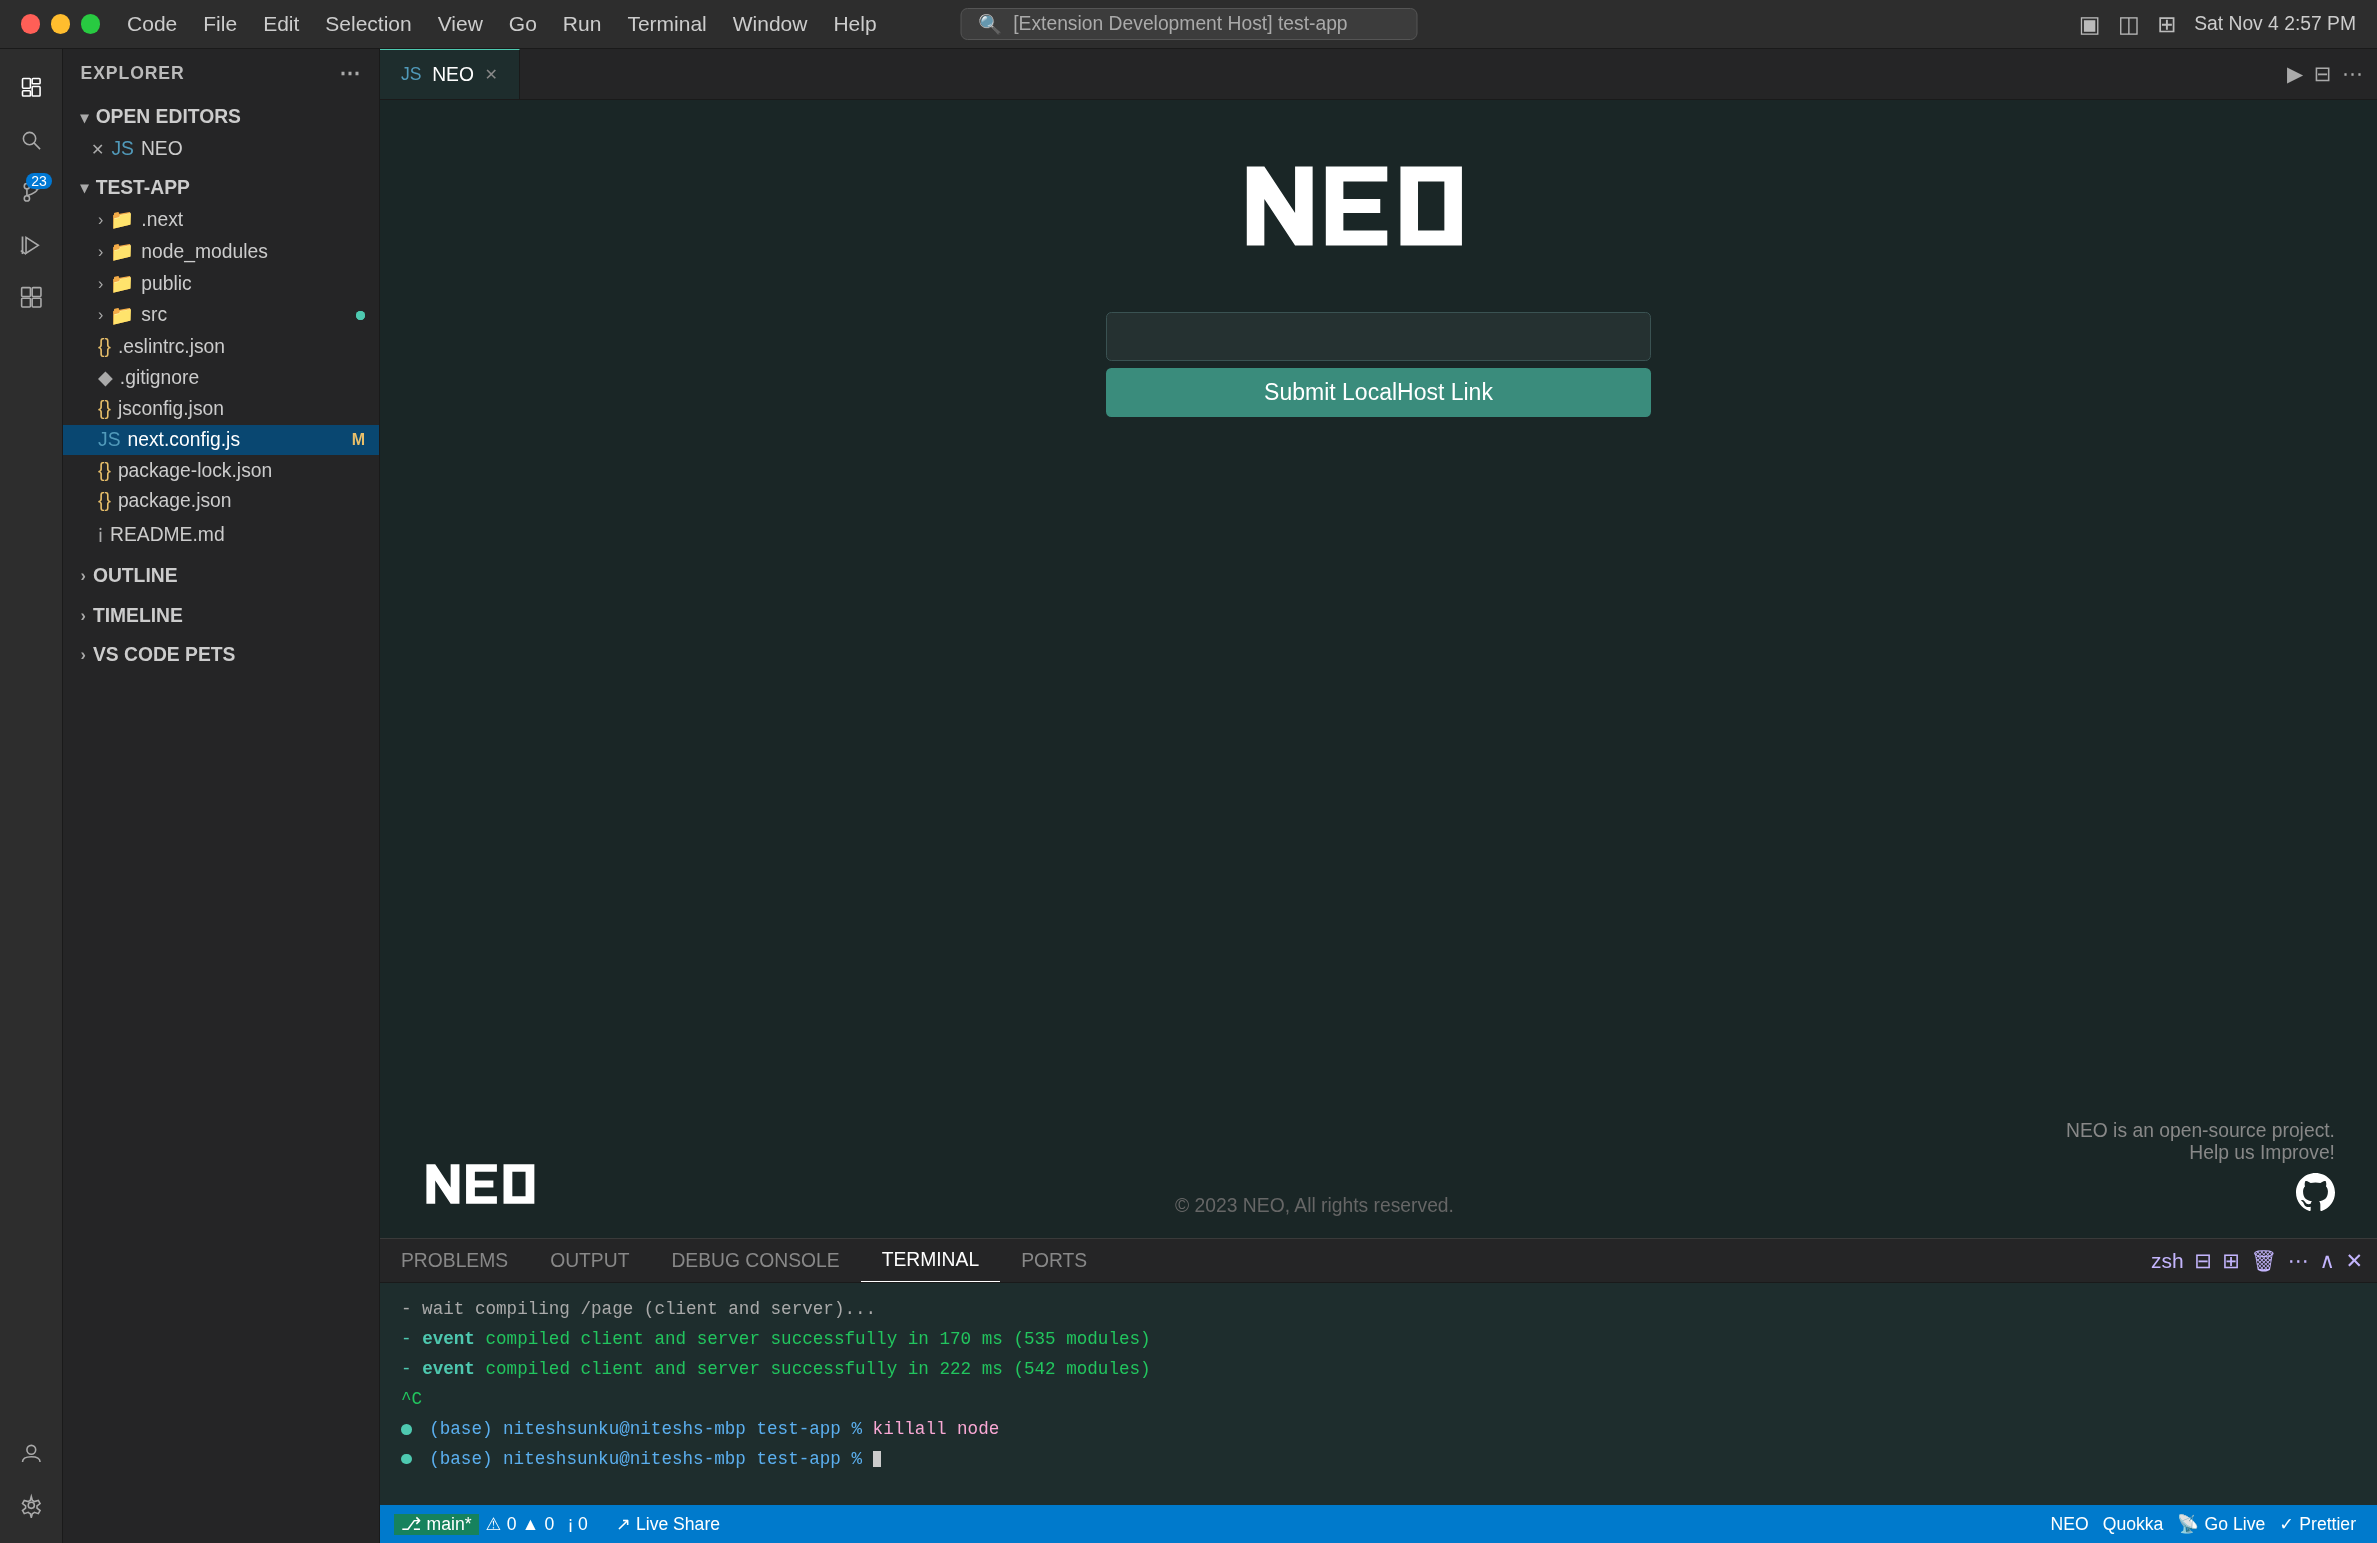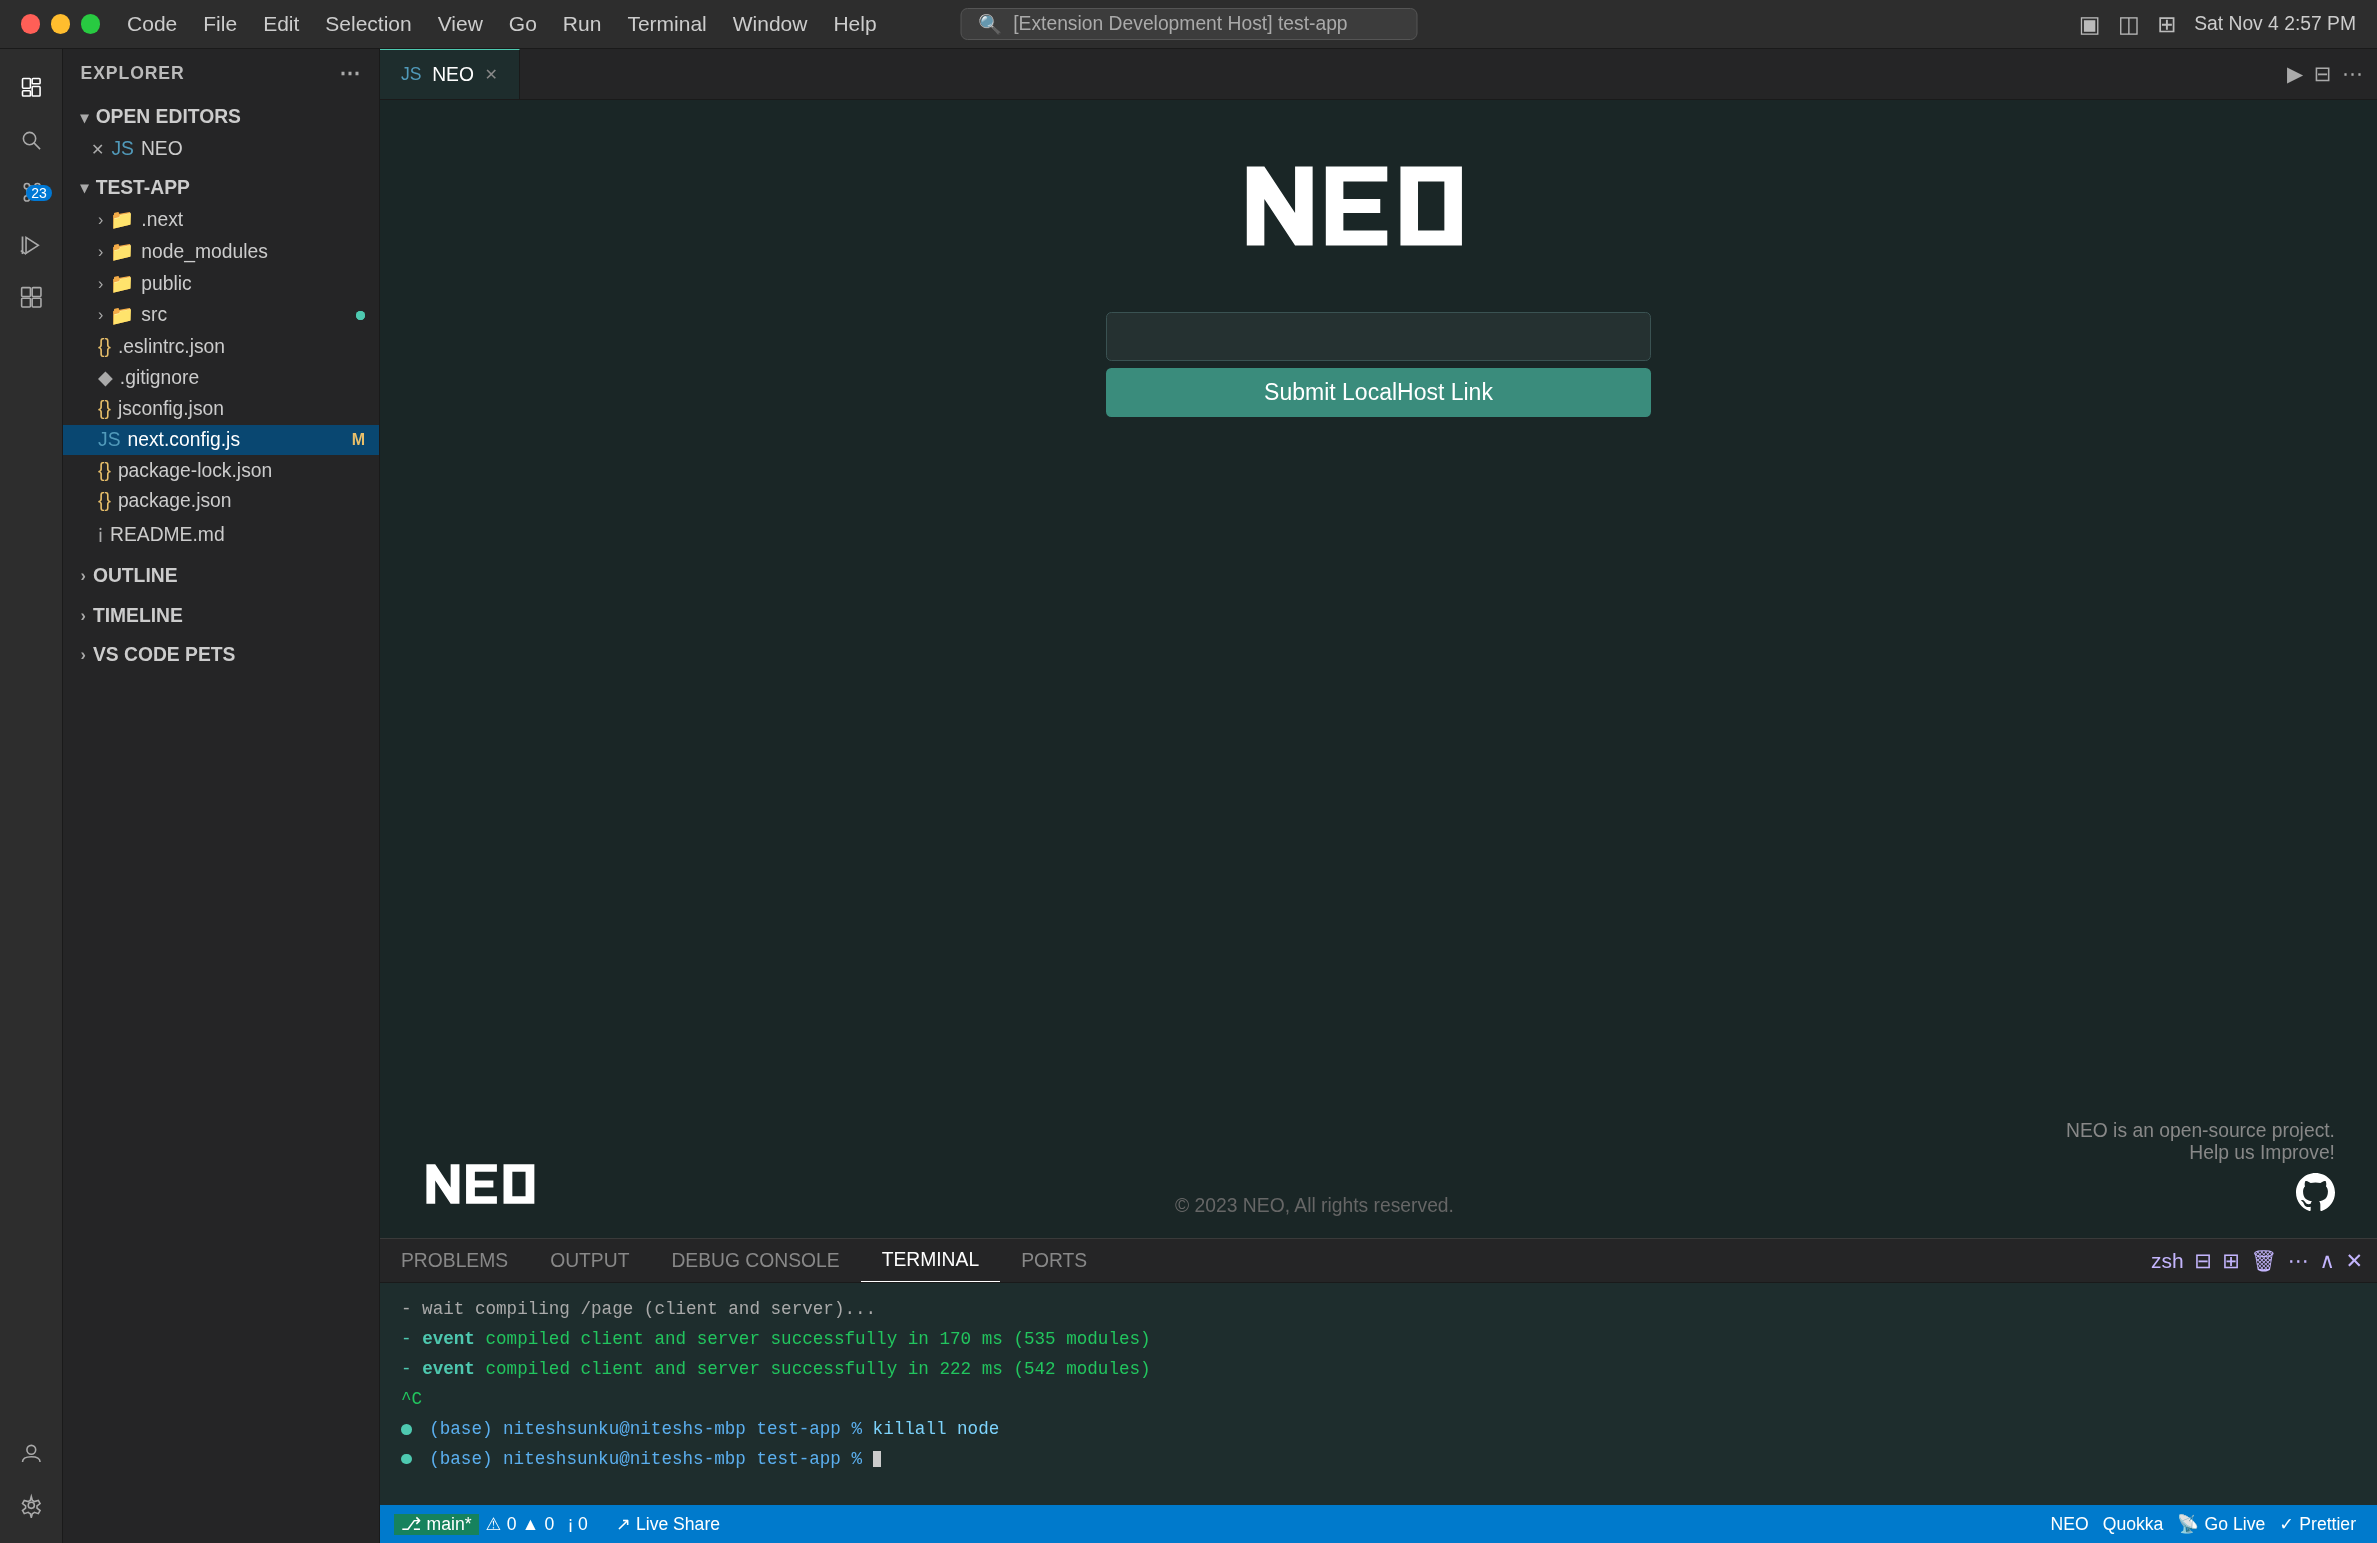--- a/index.html
+++ b/index.html
@@ -109,21 +109,21 @@
       justify-content: center;
       border-radius: 7px;
       cursor: pointer;
       font-size: 24.6px;
       color: #aaa;
       position: relative;
     }
     .activity-icon.active { color: #fff; }
     .badge {
       position: absolute;
-      top: 17px;
+      top: 5px;
       right: 3.5px;
       background: #0078d4;
       color: white;
       border-radius: 8.8px;
       font-size: 14px;
       padding: 0 5.3px;
       min-width: 17.6px;
       text-align: center;
     }
     .activity-bottom {
@@ -726,21 +726,21 @@
           <span style="color:#4ec9b0;">- </span><span style="color:#4ec9b0;font-weight:600;">event</span><span class="term-text"> compiled client and server successfully in 170 ms (535 modules)</span>
         </div>
         <div class="term-line">
           <span style="color:#4ec9b0;">- </span><span style="color:#4ec9b0;font-weight:600;">event</span><span class="term-text"> compiled client and server successfully in 222 ms (542 modules)</span>
         </div>
         <div class="term-line">
           <span class="term-text">^C</span>
         </div>
         <div class="term-line">
           <span class="term-dot"></span>
-          <span style="color:#5bafef;">(base) niteshsunku@niteshs-mbp test-app % </span><span style="color:#7dd3fc;">killall node</span>
+          <span style="color:#5bafef;">(base) niteshsunku@niteshs-mbp test-app % </span><span style="color:#f9a8d4;">killall node</span>
         </div>
         <div class="term-line">
           <span class="term-dot"></span>
           <span style="color:#5bafef;">(base) niteshsunku@niteshs-mbp test-app % </span><span class="term-cursor"></span>
         </div>
       </div>
     </div>
 
     <div class="status-bar">
       <div class="status-left">

